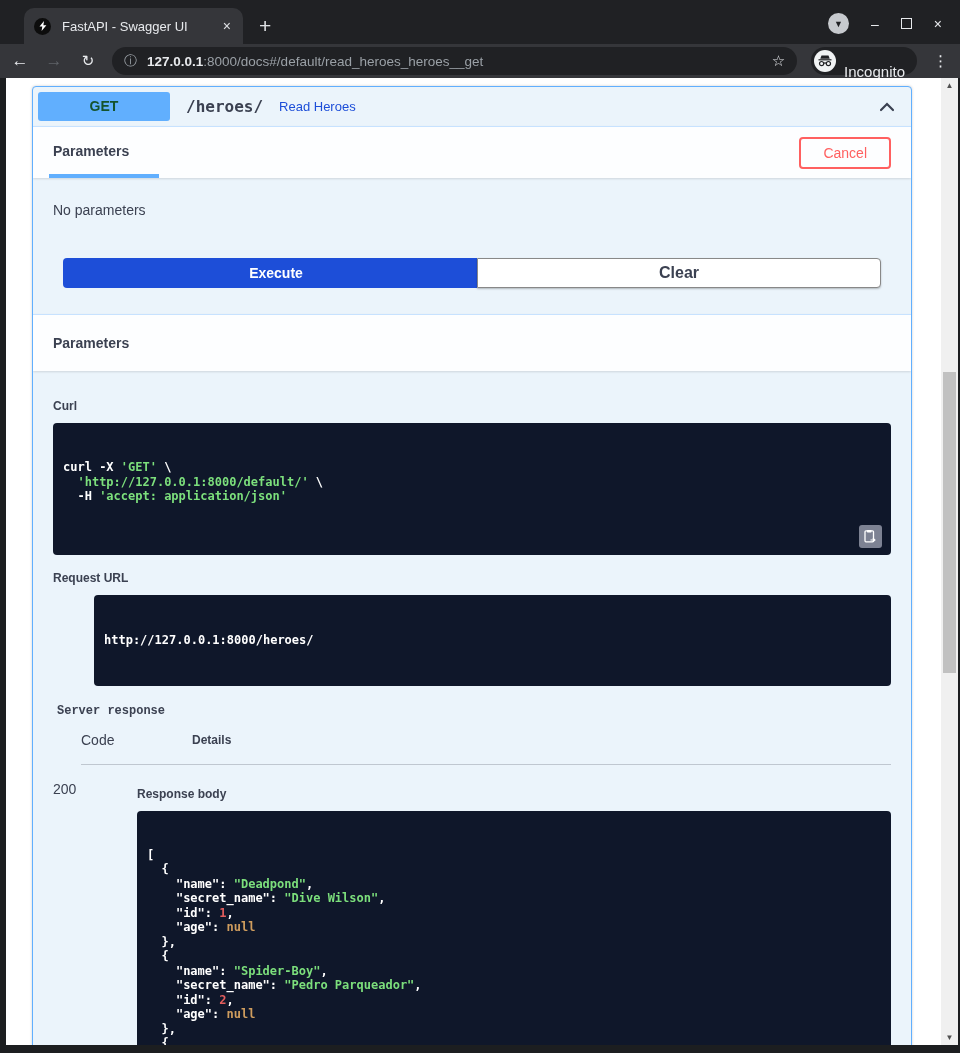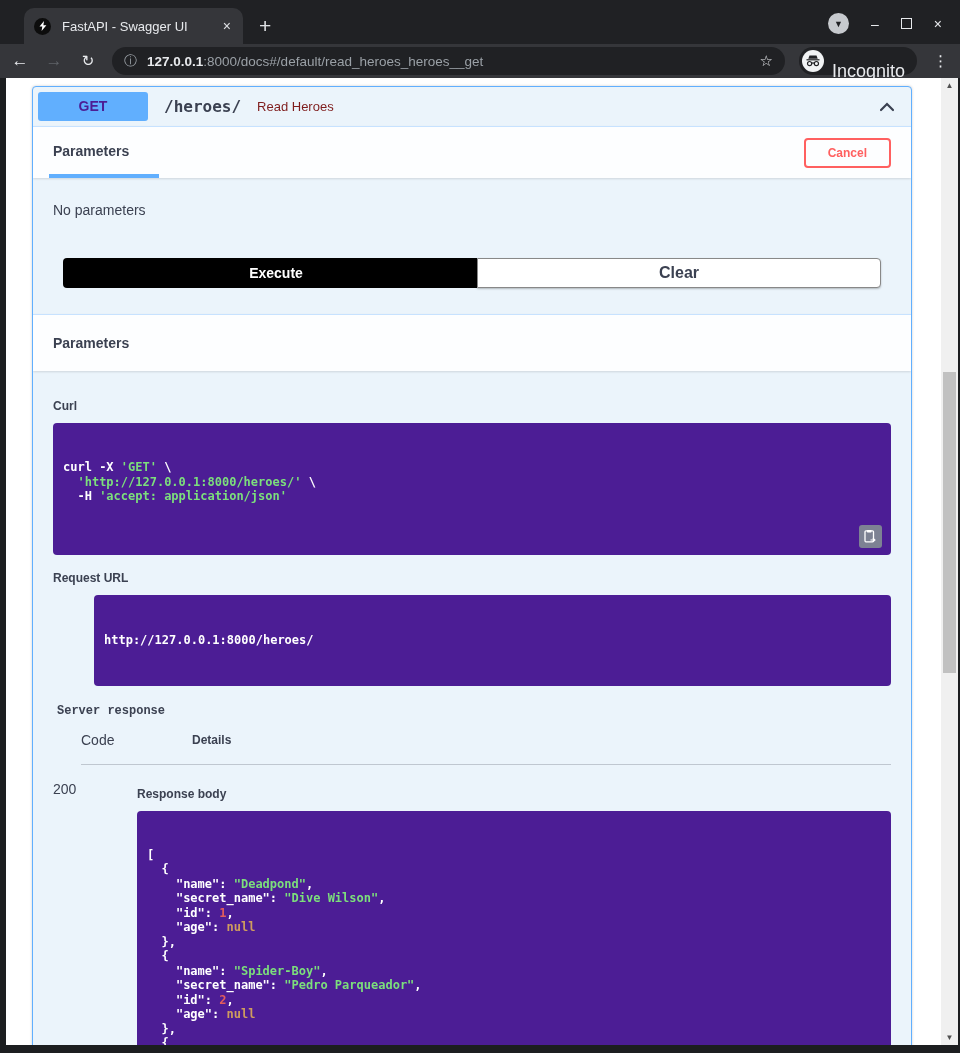--- a/index.html
+++ b/index.html
@@ -34,81 +34,81 @@
     flex:1; height:28px; background:#202124; border-radius:14px;
     display:flex; align-items:center; padding:0 12px; gap:10px; min-width:0;
   }
   .info-ic { color:#9aa0a6; font-size:13px; flex:none; }
   .url-text { font-size:13.5px; white-space:nowrap; overflow:hidden; flex:1; }
   .url-host { color:#e8eaed; font-weight:bold; }
   .url-rest { color:#9aa0a6; }
   .star-ic { color:#dfe1e5; font-size:15px; flex:none; }
   .incog-chip { height:28px; background:#202124; border-radius:14px; display:flex; align-items:center; gap:8px; padding:0 12px 0 3px; }
   .incog-ic { width:22px; height:22px; border-radius:50%; background:#f1f3f4; display:flex; align-items:center; justify-content:center; }
-  .incog-label { color:#e8eaed; font-size:18px;margin-top:20px; }
+  .incog-label { color:#e8eaed; font-size:15px;margin-top:20px; }
   .menu-dots { color:#e8eaed; font-size:15px; letter-spacing:0; padding:0 2px; }
 
   
   .viewport { position:absolute; top:78px; left:6px; right:2px; bottom:8px; background:#ffffff; display:flex; overflow:hidden; }
   .page { flex:1; padding:8px 0 0 26px; overflow:hidden; }
   .scrollbar { width:17px; background:#f0f0f0; position:relative; flex:none; }
   .sb-arrow { position:absolute; left:0; width:17px; text-align:center; color:#505050; font-size:8px; }
   .sb-up { top:3px; }
   .sb-down { bottom:3px; }
   .sb-thumb { position:absolute; top:294px; left:2px; width:13px; height:301px; background:#c1c1c1; }
 
   
   .opblock {
     width:880px; border:1px solid #61affe; border-radius:4px; background:#ebf4fb;
     box-shadow:0 0 3px rgba(0,0,0,.19); overflow:hidden; height:963px;
   }
   .opblock-summary { display:flex; align-items:center; gap:16px; padding:5px 14px 5px 5px; }
   .method-badge {
-    width:110px; height:29px; line-height:29px; text-align:center; background:#61affe;
-    color:#4c1d95; font-weight:bold; font-size:14px; border-radius:3px; flex:none;
+    width:132px; height:29px; line-height:29px; text-align:center; background:#61affe;
+    color:#14532d; font-weight:bold; font-size:14px; border-radius:3px; flex:none;
   }
   .op-path { font-family:"DejaVu Sans Mono", monospace; font-weight:bold; font-size:16px; color:#3b4151; }
-  .op-desc { font-size:13px; color:#7f1d1d; }
+  .op-desc { font-size:13px; color:#1d4ed8; }
   .collapse-arrow { margin-left:auto; display:flex; }
 
   .section-header {
     background:rgba(255,255,255,.88); box-shadow:0 1px 2px rgba(0,0,0,.12);
     border-top:1px solid rgba(97,175,254,.35);
     display:flex; align-items:center; padding:0 20px;
   }
   .sh-params { height:52px; justify-content:space-between; align-items:stretch;gap:16px; }
   .tab-item {
     display:flex; align-items:center; font-size:14px; font-weight:bold; color:#3b4151;
     border-bottom:4px solid #61affe; padding:0 30px 0 4px; margin-left:-4px;
   }
   .cancel-btn {
     align-self:center; background:transparent; border:2px solid #ff6060; color:#ff6060;
-    font-weight:bold; font-size:12px; border-radius:4px; padding:6px 22px;
+    font-weight:normal; font-size:14px; border-radius:4px; padding:6px 22px;
     font-family:"Liberation Sans", sans-serif;
   }
   .sh-responses { height:57px; }
   .sh-title { font-size:14px; font-weight:bold; color:#3b4151; }
 
   .params-body { padding:24px 20px 26px; }
   .no-params { font-size:14px; color:#3b4151; }
   .execute-row { display:flex; margin:40px 10px 0; }
   .execute-btn {
-    flex:1; height:30px; background:#000000; color:#fff; font-weight:bold; font-size:14px;
+    flex:1; height:30px; background:#1d4ed8; color:#fff; font-weight:bold; font-size:14px;
     border:none; border-radius:4px 0 0 4px; font-family:"Liberation Sans", sans-serif;padding-left:12px;
   }
   .clear-btn {
     flex:1; height:30px; background:#fff; color:#3b4151; font-weight:bold; font-size:16px;
     border:1px solid #888; border-radius:0 4px 4px 0; box-shadow:0 1px 2px rgba(0,0,0,.25);
     font-family:"Liberation Sans", sans-serif;
   }
 
   .responses-body { padding:28px 20px 0; }
   .blk-label { font-size:12px; font-weight:bold; color:#3b4151; margin-bottom:10px; }
   .code-block {
-    background:#4c1d95; border-radius:4px; padding:8px 10px; position:relative;
+    background:#0f172a; border-radius:4px; padding:8px 10px; position:relative;
     font-family:"DejaVu Sans Mono", monospace; font-size:12px; line-height:14.5px;
     font-weight:bold; color:#fff; white-space:pre;
   }
   .curl-block { min-height:56px; margin-bottom:16px; }
   .requrl-block { margin-bottom:18px; padding:9px 10px;margin-left:41px; }
   .tk-p { color:#ffffff; }
   .tk-k { color:#ffffff; }
   .tk-s { color:#7cdf7c; }
   .tk-n { color:#e25d5d; }
   .tk-u { color:#cf9d5e; }
@@ -206,21 +206,21 @@
       </div>
 
       <div class="section-header sh-responses">
         <span class="sh-title">Parameters</span>
       </div>
 
       <div class="responses-body">
 
         <div class="blk-label">Curl</div>
         <div class="code-block curl-block">
-          <div><div><span class="tk-k">curl </span><span class="tk-p">-X </span><span class="tk-s">'GET'</span><span class="tk-p"> \</span></div><div><span class="tk-p">  </span><span class="tk-s">'http://127.0.0.1:8000/heroes/'</span><span class="tk-p"> \</span></div><div><span class="tk-p">  -H </span><span class="tk-s">'accept: application/json'</span></div></div>
+          <div><div><span class="tk-k">curl </span><span class="tk-p">-X </span><span class="tk-s">'GET'</span><span class="tk-p"> \</span></div><div><span class="tk-p">  </span><span class="tk-s">'http://127.0.0.1:8000/default/'</span><span class="tk-p"> \</span></div><div><span class="tk-p">  -H </span><span class="tk-s">'accept: application/json'</span></div></div>
           <button class="copy-btn">
             <svg width="13" height="14" viewBox="0 0 13 14">
                 <rect x="1" y="0.8" width="8.5" height="11" rx="1" fill="none" stroke="#ffffff" stroke-width="1.3"></rect>
                 <rect x="3" y="0" width="4.5" height="2.4" rx="0.6" fill="#ffffff"></rect>
                 <path d="M5 6.8 h4 M7.4 5 l2 1.8 l-2 1.8" transform="translate(1.5,3.2)" fill="none" stroke="#ffffff" stroke-width="1.2"></path>
               </svg>
           </button>
         </div>
 
         <div class="blk-label">Request URL</div>

